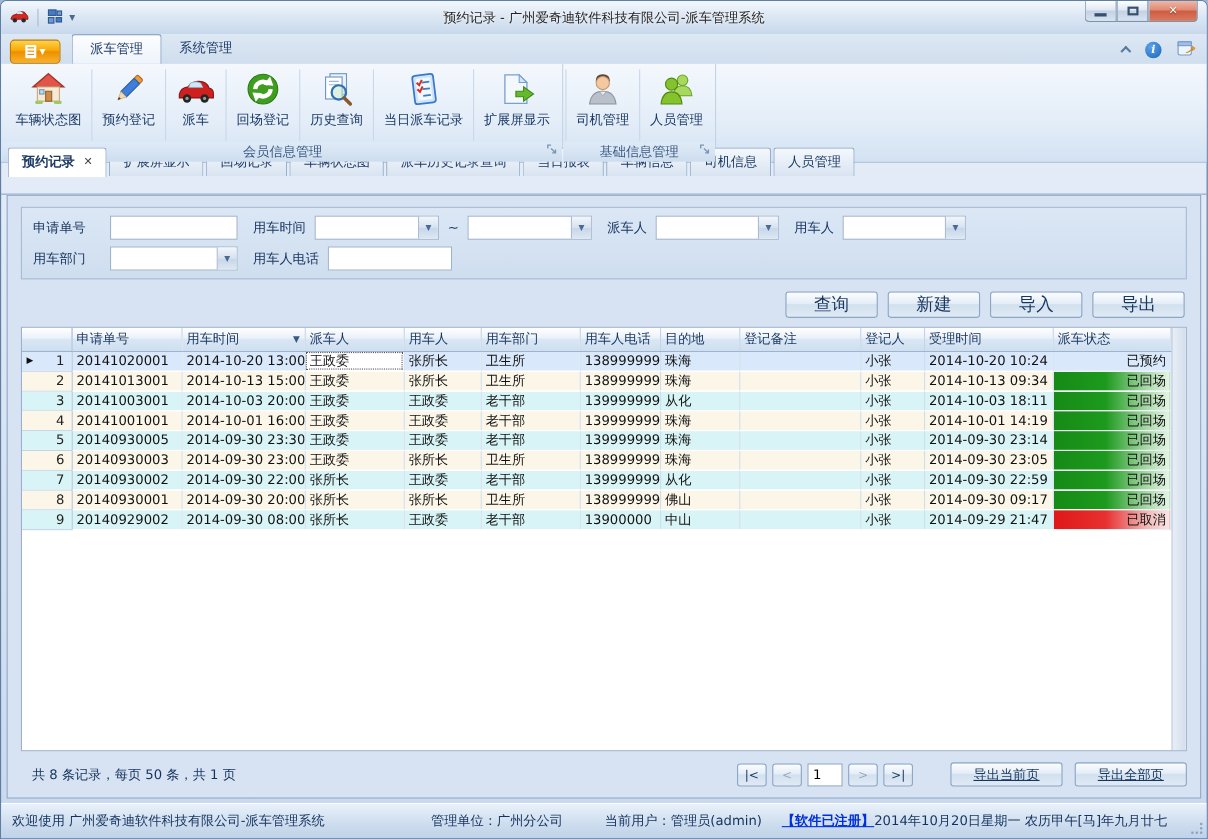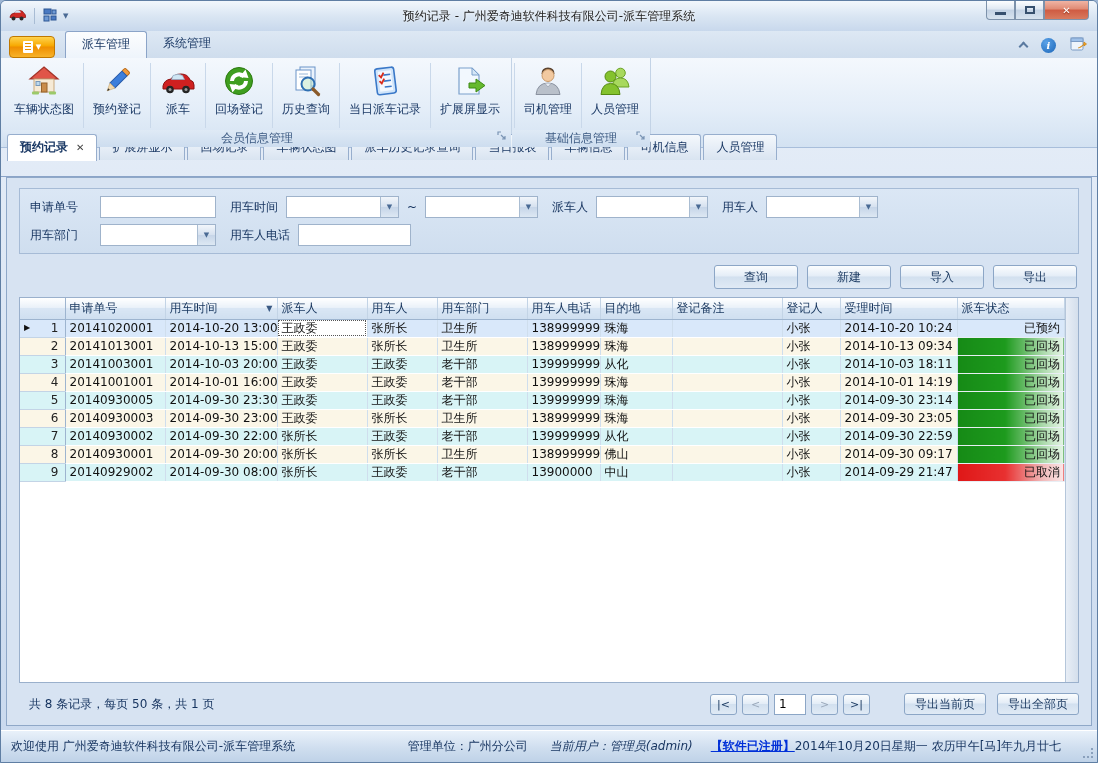--- a/index.html
+++ b/index.html
@@ -83,21 +83,21 @@
     font:12px "DejaVu Sans","Liberation Sans",sans-serif; }
   .combo { display:flex; height:22px; border:1px solid #9fb3cb; background:#fff; }
   .combo-val { flex:1; }
   .combo-btn { width:18px; border-left:1px solid #aabdd2;
     background:linear-gradient(#f2f6fb,#d6e1ef 50%,#c6d5e8 51%,#dde8f3);
     display:flex; align-items:center; justify-content:center; font-size:7px; color:#4a6a94; }
   .tilde { margin:0 8px; color:#14325e; }
   .actions { display:flex; justify-content:flex-end; gap:9px; margin:11px 2px 8px; }
   .act-btn { width:84px; height:24px; border:1px solid #8ca6c6; border-radius:3px;
     background:linear-gradient(#fbfdfe,#e4edf7 45%,#d2e0ef 50%,#e0eaf5);
-    color:#17365e; font-size:12px; display:flex; align-items:center; justify-content:center; }
+    color:#17365e; font-size:16px; display:flex; align-items:center; justify-content:center; }
   
   .grid-wrap { flex:1; position:relative; border:1px solid #9ab0cc; background:#fff; min-height:0; overflow:hidden; }
   .vscroll { position:absolute; top:0; right:0; width:13px; bottom:0;
     background:linear-gradient(90deg,#e8eef6,#d4dfec); border-left:1px solid #b5c6da; }
   table.grid { border-collapse:collapse; table-layout:fixed; width:calc(100% - 13px); font-size:12px; color:#111; }
   .grid th { height:21px; font-weight:normal; text-align:left; padding:0 4px; color:#17365e;
     background:linear-gradient(#ffffff,#eaf1f9 45%,#d9e6f4 50%,#cfdff0);
     border-right:1px solid #c3d4e6; border-bottom:1px solid #9db4cf; white-space:nowrap; overflow:hidden; }
   .grid th.col-ind { border-right:1px solid #9db4cf; }
   .grid td { height:18px; padding:0 4px; border-right:1px solid #cfdeed; border-bottom:1px solid #fff;
@@ -116,31 +116,31 @@
   
   .panel-footer { flex:0 0 30px; display:flex; align-items:center; margin-top:6px; color:#14325e; }
   .summary { margin-left:10px; }
   .pager { margin-left:auto; display:flex; align-items:center; gap:5px; }
   .pg-btn { width:27px; height:21px; border:1px solid #8ca6c6; border-radius:3px;
     background:linear-gradient(#fbfdfe,#e4edf7 45%,#d2e0ef 50%,#e0eaf5);
     color:#17365e; font-size:11px; display:flex; align-items:center; justify-content:center; }
   .pg-btn.dis { color:#9aa8ba; }
   .pg-input { width:32px; height:21px; border:1px solid #8ca6c6; text-align:left; padding:0 4px;
     font:12px "DejaVu Sans","Liberation Sans",sans-serif; }
-  .pg-export { width:82px; height:22px; border:1px solid #8ca6c6; border-radius:3px;
+  .pg-export { width:102px; height:22px; border:1px solid #8ca6c6; border-radius:3px;
     background:linear-gradient(#fbfdfe,#e4edf7 45%,#d2e0ef 50%,#e0eaf5);
-    color:#17365e; display:flex; align-items:center; justify-content:center; margin-left:6px; }
+    color:#17365e; display:flex; align-items:center; justify-content:center; margin-left:6px;text-decoration:underline; }
   .pg-gap { width:18px; }
   
   .statusbar { flex:0 0 32px; border-top:1px solid #fff;
     background:linear-gradient(#e9f1fa,#cfdeef 55%,#bfd2e8);
     display:flex; align-items:center; padding:0 10px; color:#14325e; position:relative; }
   .sb-item { white-space:nowrap; }
   .sb-unit { margin-left:auto; }
-  .sb-user { margin-left:22px;font-style:italic; }
+  .sb-user { margin-left:38px; }
   .sb-reg { margin-left:18px; color:#0030d8; font-weight:bold; text-decoration:underline; }
   .sb-date { margin-right:26px; }
   .grip { position:absolute; right:4px; bottom:4px; width:10px; height:10px; }
   .grip i { position:absolute; width:2px; height:2px; background:#8fa0b8; background:#8aa0bc; }
   .grip i:nth-child(1){ right:0; bottom:0; } .grip i:nth-child(2){ right:4px; bottom:0; }
   .grip i:nth-child(3){ right:0; bottom:4px; } .grip i:nth-child(4){ right:8px; bottom:0; }
   .grip i:nth-child(5){ right:0; bottom:8px; }
 </style>
 </head>
 <body>

